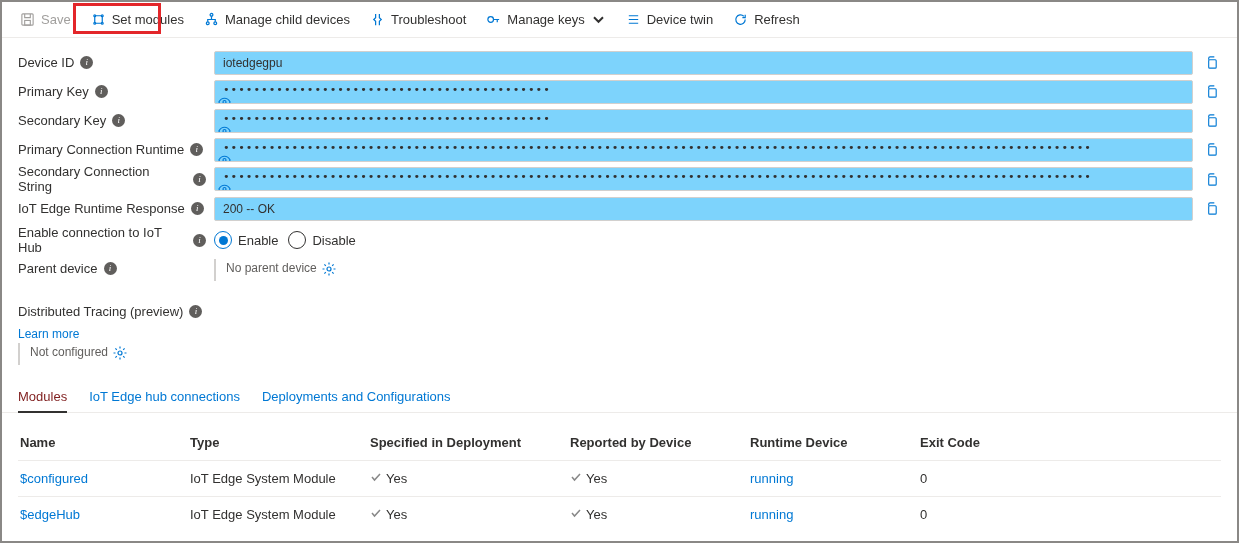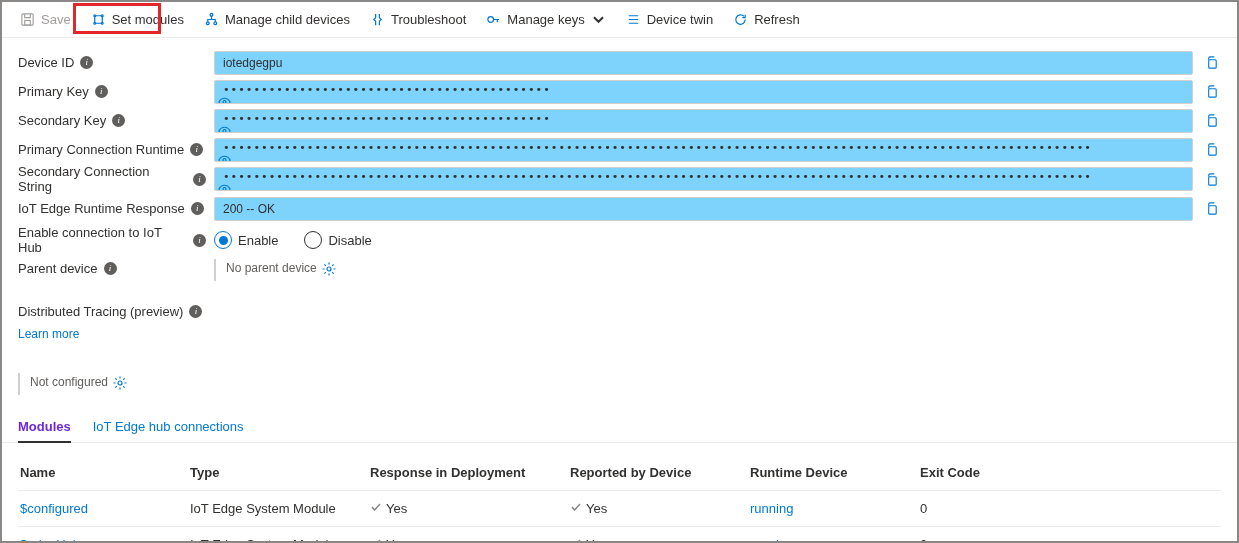--- a/index.html
+++ b/index.html
@@ -60,21 +60,21 @@
   .eye {
     position:absolute; right:6px; top:50%; transform:translateY(-50%);
     color:#0078d4; display:flex; align-items:center; cursor:pointer;
   }
   .eye svg{width:15px;height:15px;}
   .copy-btn {
     width:20px; height:20px; display:flex; align-items:center; justify-content:center;
     color:#0078d4; cursor:pointer;
   }
   .copy-btn svg{width:15px;height:15px;}
-  .radio-group { display:flex; gap:26px; align-items:flex-start; padding:4px 0;}
+  .radio-group { display:flex; gap:10px; align-items:flex-start; padding:4px 0;}
   .radio-opt { display:flex; align-items:center; gap:6px; cursor:pointer;}
   .radio-outer {
     width:18px;height:18px;border-radius:50%;
     border:1px solid #323130; display:flex;align-items:center;justify-content:center;
   }
   .radio-opt.selected .radio-outer { border-color:#0078d4; }
   .radio-inner { width:9px;height:9px;border-radius:50%; background:#0078d4; }
   .parent-box {
     border-left:2px solid #d2d0ce; padding:2px 0 4px 10px;
     display:flex; flex-direction:row; gap:4px;
@@ -85,21 +85,21 @@
   .muted { color:#605e5c; font-size:12px;}
   .row.mt { margin-top:14px; }
   
   .tabs {
     display:flex; gap:22px; padding:0 16px; margin-top:18px;
     border-bottom:1px solid #edebe9;
   }
   .tab {
     padding:6px 0 8px; cursor:pointer; color:#0078d4; position:relative; font-size:13px;
   }
-  .tab.active { color:#6d28d9; font-weight:700;}
+  .tab.active { color:#7f1d1d; font-weight:400;}
   .tab.active::after{
     content:""; position:absolute; left:0; right:0; bottom:-1px; height:2px; background:#323130;
   }
   
   .tbl { width:100%; padding:0 16px; margin-top:14px;}
   .tbl-head, .tbl-row { display:flex; align-items:center; }
   .tbl-head { font-weight:600; color:#323130; padding:8px 0 10px; font-size:13px;}
   .col-name   { width:170px; padding:0 12px 0 2px;}
   .col-type   { width:180px; padding:0 12px 0 2px;}
   .col-spec   { width:200px; padding:0 12px 0 2px;}
@@ -363,43 +363,44 @@
     </div>
 
     <div class="row mt" style="align-items:flex-start;">
       <div class="row-label tall">
           <span>Distributed Tracing (preview)</span>
           <span class="info-dot">i</span>
         </div>
     </div>
     <div style="margin-top:-2px;">
       <div class="link" style="font-size:12px; margin-bottom:2px;">Learn more</div>
-      <div class="parent-box" style="display:inline-flex;margin-top:30px;">
+      <div class="parent-box" style="display:inline-flex;">
         <span class="muted">Not configured</span>
         <span class="gear">
             <svg viewBox="0 0 16 16" fill="none" stroke="currentColor" stroke-width="1.2">
               <circle cx="8" cy="8" r="2"></circle>
               <path d="M8 1.5v2M8 12.5v2M14.5 8h-2M3.5 8h-2M12.6 3.4l-1.4 1.4M4.8 11.2l-1.4 1.4M12.6 12.6l-1.4-1.4M4.8 4.8L3.4 3.4"></path>
             </svg>
           </span>
       </div>
     </div>
 
   </div>
 
   <div class="tabs">
     <div class="tab active">Modules</div>
     <div class="tab">IoT Edge hub connections</div>
+    <div class="tab">Deployments and Configurations</div>
   </div>
 
   <div class="tbl">
     <div class="tbl-head">
       <div class="col-name">Name</div>
       <div class="col-type">Type</div>
-      <div class="col-spec">Response in Deployment</div>
+      <div class="col-spec">Specified in Deployment</div>
       <div class="col-rep">Reported by Device</div>
       <div class="col-stat">Runtime Device</div>
       <div class="col-exit">Exit Code</div>
     </div>
 
     <div class="tbl-row">
       <div class="col-name link">$configured</div>
       <div class="col-type">IoT Edge System Module</div>
       <div class="col-spec"><span class="check"><svg viewBox="0 0 12 12" fill="none" stroke="currentColor" stroke-width="1.5">
               <path d="M2 6l2.5 3L10 3"></path>

